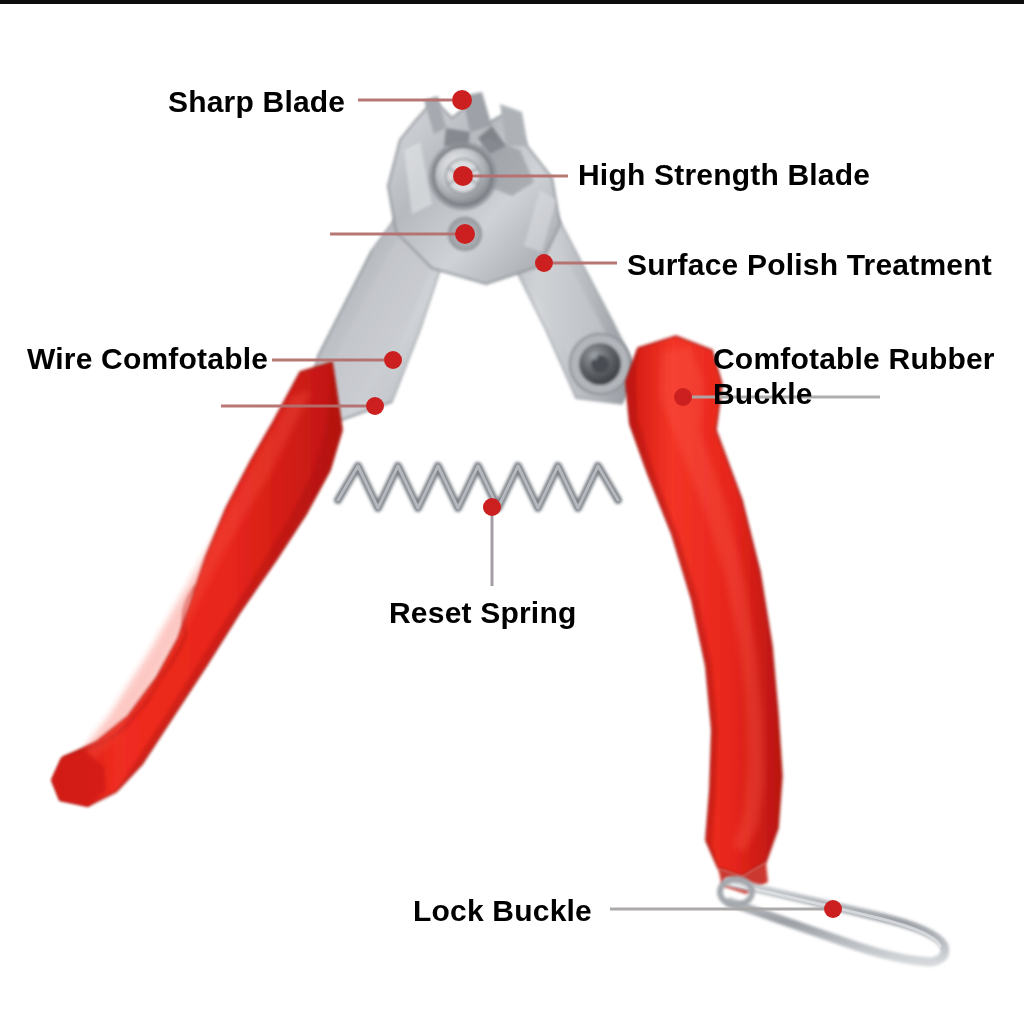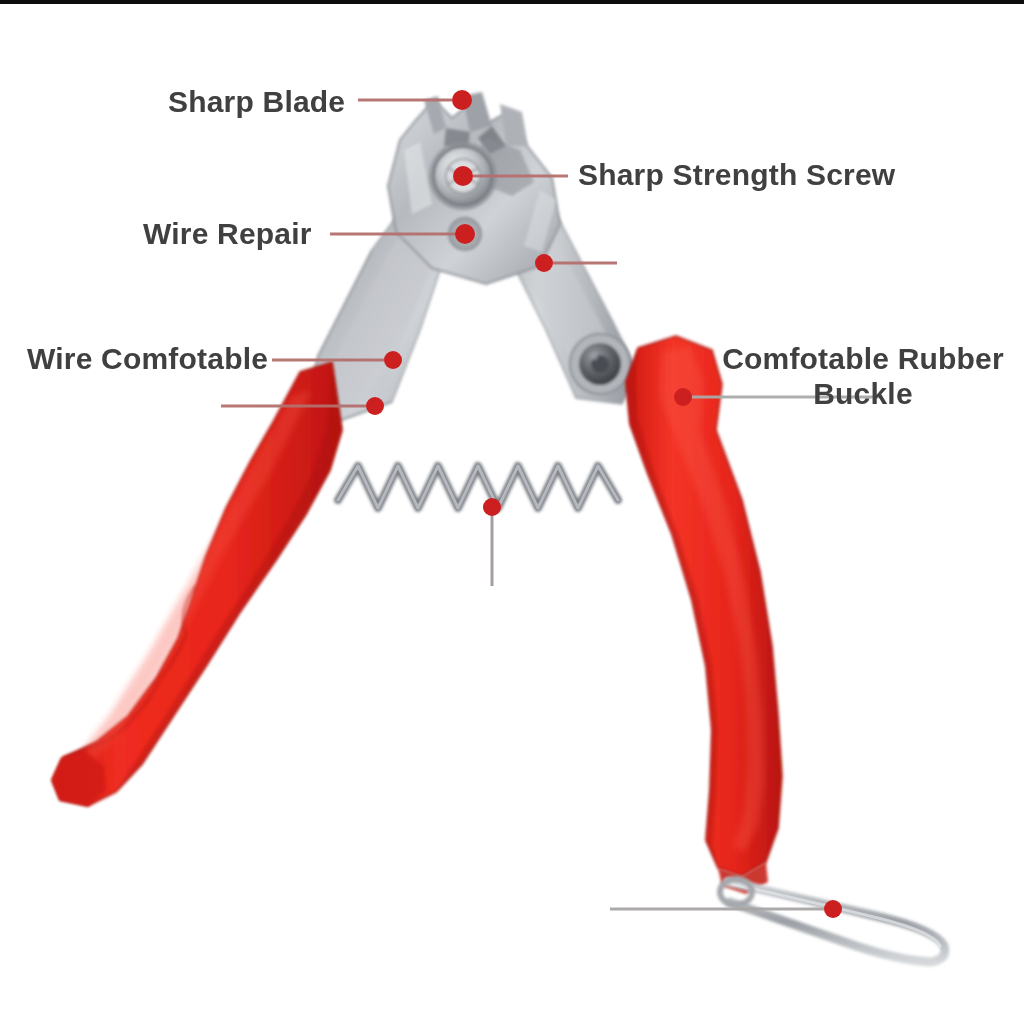--- a/index.html
+++ b/index.html
@@ -26,29 +26,29 @@
     background: #0d0d0d;
   }
   #art {
     position: absolute;
     left: 0; top: 0;
     width: 1024px;
     height: 1024px;
   }
   .callout-label {
     position: absolute;
-    color: #404040;
+    color: #000000;
     font-family: "Liberation Sans", sans-serif;
     font-size: 30px;
     font-weight: 600;
     letter-spacing: 0.2px;
     white-space: pre;
     line-height: 1.18;
   }
-  .lbl-right { text-align: center; }
+  .lbl-right { text-align: left; }
   .lbl-left  { text-align: left; }
   .two-line { white-space: normal; width: 300px; }
 </style>
 </head>
 <body>
 
 <div id="stage">
 
   <div id="topbar"></div>
 
@@ -226,28 +226,30 @@
       <circle cx="393" cy="360" r="9"></circle>
       <circle cx="375" cy="406" r="9"></circle>
       <circle cx="683" cy="397" r="9"></circle>
       <circle cx="492" cy="507" r="9"></circle>
       <circle cx="833" cy="909" r="9"></circle>
     </g>
   </svg>
 
   <div class="callout-label lbl-left" style="left:168px; top:84px;">Sharp Blade</div>
 
-  <div class="callout-label lbl-left" style="left:578px; top:157px;">Sharp Strength Screw</div>
-
-  <div class="callout-label lbl-left" style="left:143px; top:216px;">Wire Repair</div>
-
+  <div class="callout-label lbl-left" style="left:578px; top:157px;">High Strength Blade</div>
+
+
+  <div class="callout-label lbl-left" style="left:627px; top:247px;">Surface Polish Treatment</div>
 
   <div class="callout-label lbl-left" style="left:27px; top:341px;">Wire Comfotable</div>
 
 
   <div class="callout-label lbl-right two-line" style="left:713px; top:341px; width:300px;">
     <div>Comfotable Rubber</div>
     <div>Buckle</div>
   </div>
 
-
+  <div class="callout-label lbl-left" style="left:389px; top:595px;">Reset Spring</div>
+
+  <div class="callout-label lbl-left" style="left:413px; top:893px;">Lock Buckle</div>
 
 </div>
 
 </body></html>

